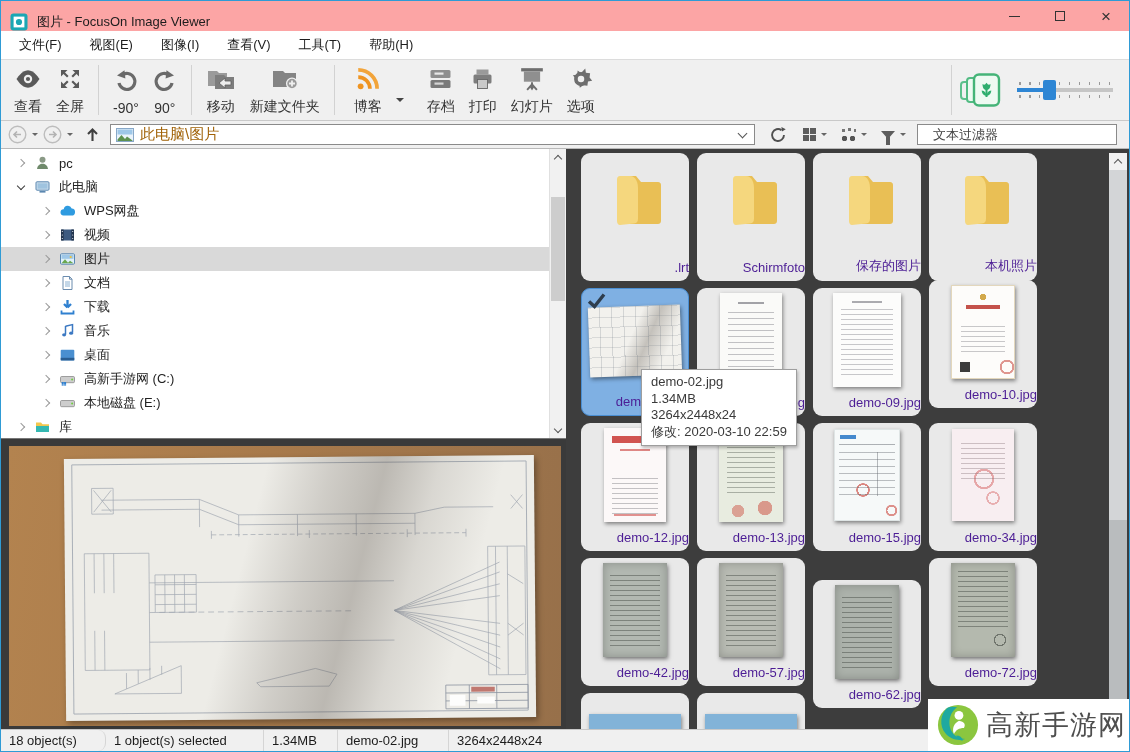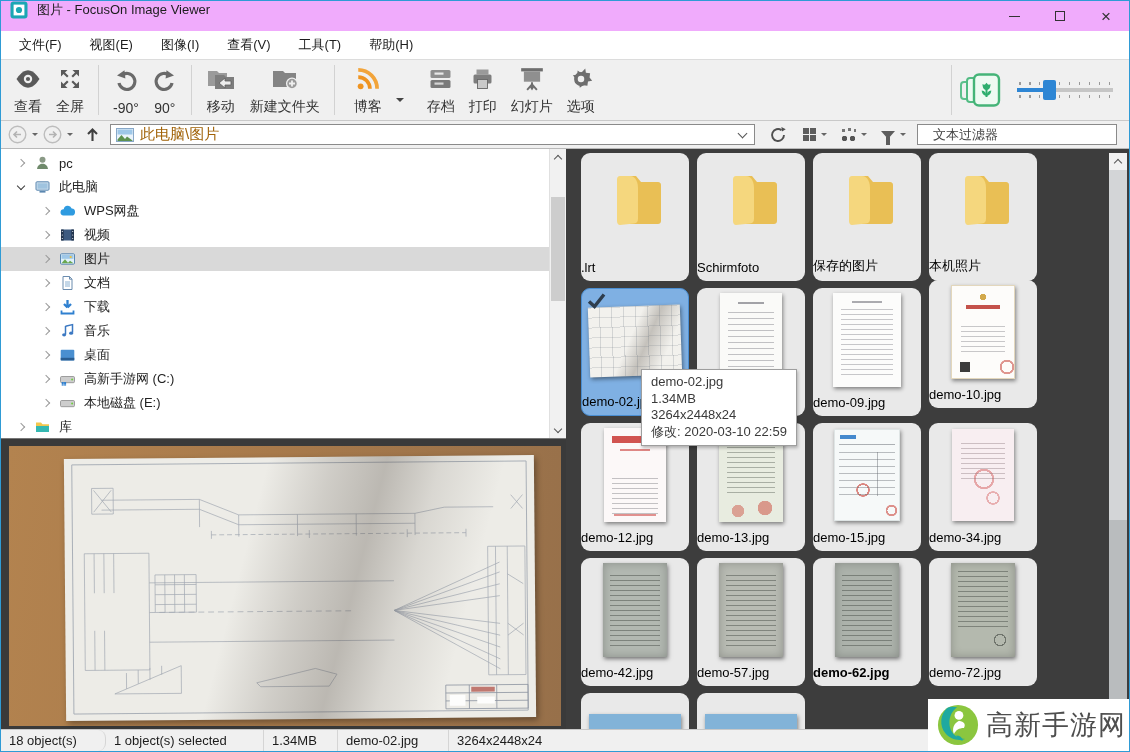--- a/index.html
+++ b/index.html
@@ -1,22 +1,22 @@
 <!DOCTYPE html>
 <html><head>
 <meta charset="utf-8">
 <style>
   * { margin:0; padding:0; box-sizing:border-box; }
   body { font-family:"Liberation Sans","DejaVu Sans",sans-serif; background:#888; }
   .window { position:relative; width:1130px; height:752px; background:#fff;
             border:1px solid #2f9bd5; overflow:hidden; font-size:13px; color:#222; }
 
   
-  .titlebar { position:absolute; left:0; top:0; right:0; height:30px; background:#f0abfc;
-              display:flex; align-items:flex-start; padding-left:9px; }
+  .titlebar { position:absolute; left:0; top:0; right:0; height:30px; background:#fca5a5;
+              display:flex; align-items:flex-end; padding-left:9px; }
   .appicon { width:18px; height:18px; margin-right:9px; flex:none; }
   .title { font-size:13px; color:#1d1d1d; }
   .winbtns { position:absolute; right:0; top:0; height:30px; display:flex; }
   .winbtn { width:46px; height:30px; display:flex; align-items:center; justify-content:center; color:#222; }
   .glyph-min { width:11px; height:0; border-top:1.6px solid #333; }
   .glyph-max { width:10px; height:10px; border:1.4px solid #333; }
   .glyph-close { font-size:17px; line-height:1; color:#333; }
 
   
   .menubar { position:absolute; left:0; top:30px; right:0; height:28px; background:#fff;
@@ -98,21 +98,21 @@
   .paper { position:absolute; left:56px; top:11px; right:26px; bottom:7px; background:#edece7;
            transform:rotate(-0.5deg); box-shadow:2px 3px 6px rgba(0,0,0,.35); }
   .paper svg { width:100%; height:100%; display:block; }
   .paper::after { content:""; position:absolute; inset:0;
       background:linear-gradient(105deg,transparent 38%,rgba(73,64,55,.18) 50%,rgba(73,64,55,.30) 60%,rgba(73,64,55,.12) 70%,transparent 82%); }
 
   
   .grid { position:absolute; left:565px; top:0; right:0; bottom:0; background:#3d3d3d; overflow:hidden; }
   .tile { position:absolute; width:108px; height:128px; background:#e9e9e9; border-radius:9px; }
   .tile.sel { background:#7fb0e3; border:1px solid #4a8ed2; }
-  .tlabel { position:absolute; left:0; right:0; bottom:6px; text-align:left; font-size:13px; color:#000000; }
+  .tlabel { position:absolute; left:0; right:0; bottom:6px; text-align:right; font-size:13px; color:#4c1d95; }
   .fold { position:absolute; left:50%; top:47px; transform:translate(-50%,-50%); }
   .th { position:absolute; left:50%; top:52px; transform:translate(-50%,-50%);
         box-shadow:1px 2px 4px rgba(0,0,0,.45); background-repeat:no-repeat; }
   .checkmark { position:absolute; left:5px; top:3px; width:19px; height:17px; }
 
   .t-draw { width:92px; height:70px; background-color:#f2f1ed; transform:translate(-50%,-50%) rotate(-2deg);
       background-image:
         repeating-linear-gradient(90deg,transparent 0 11px,rgba(100,110,122,.22) 11px 12px),
         repeating-linear-gradient(0deg,transparent 0 9px,rgba(100,110,122,.18) 9px 10px),
         linear-gradient(115deg,transparent 45%,rgba(90,82,72,.3) 60%,transparent 80%); }
@@ -673,21 +673,21 @@
       </div>
 
       <div class="tile" style="left:15px;top:409px;">
         <div class="th t-grey g1"></div>
         <div class="tlabel">demo-42.jpg</div>
       </div>
       <div class="tile" style="left:131px;top:409px;">
         <div class="th t-grey g2"></div>
         <div class="tlabel">demo-57.jpg</div>
       </div>
-      <div class="tile" style="left:247px;top:409px;font-weight:bold;">
+      <div class="tile" style="left:247px;top:431px;">
         <div class="th t-grey g3"></div>
         <div class="tlabel">demo-62.jpg</div>
       </div>
       <div class="tile" style="left:363px;top:409px;">
         <div class="th t-grey g4"></div>
         <div class="tlabel">demo-72.jpg</div>
       </div>
 
       <div class="tile" style="left:15px;top:544px;">
         <div class="th t-sky"></div>

